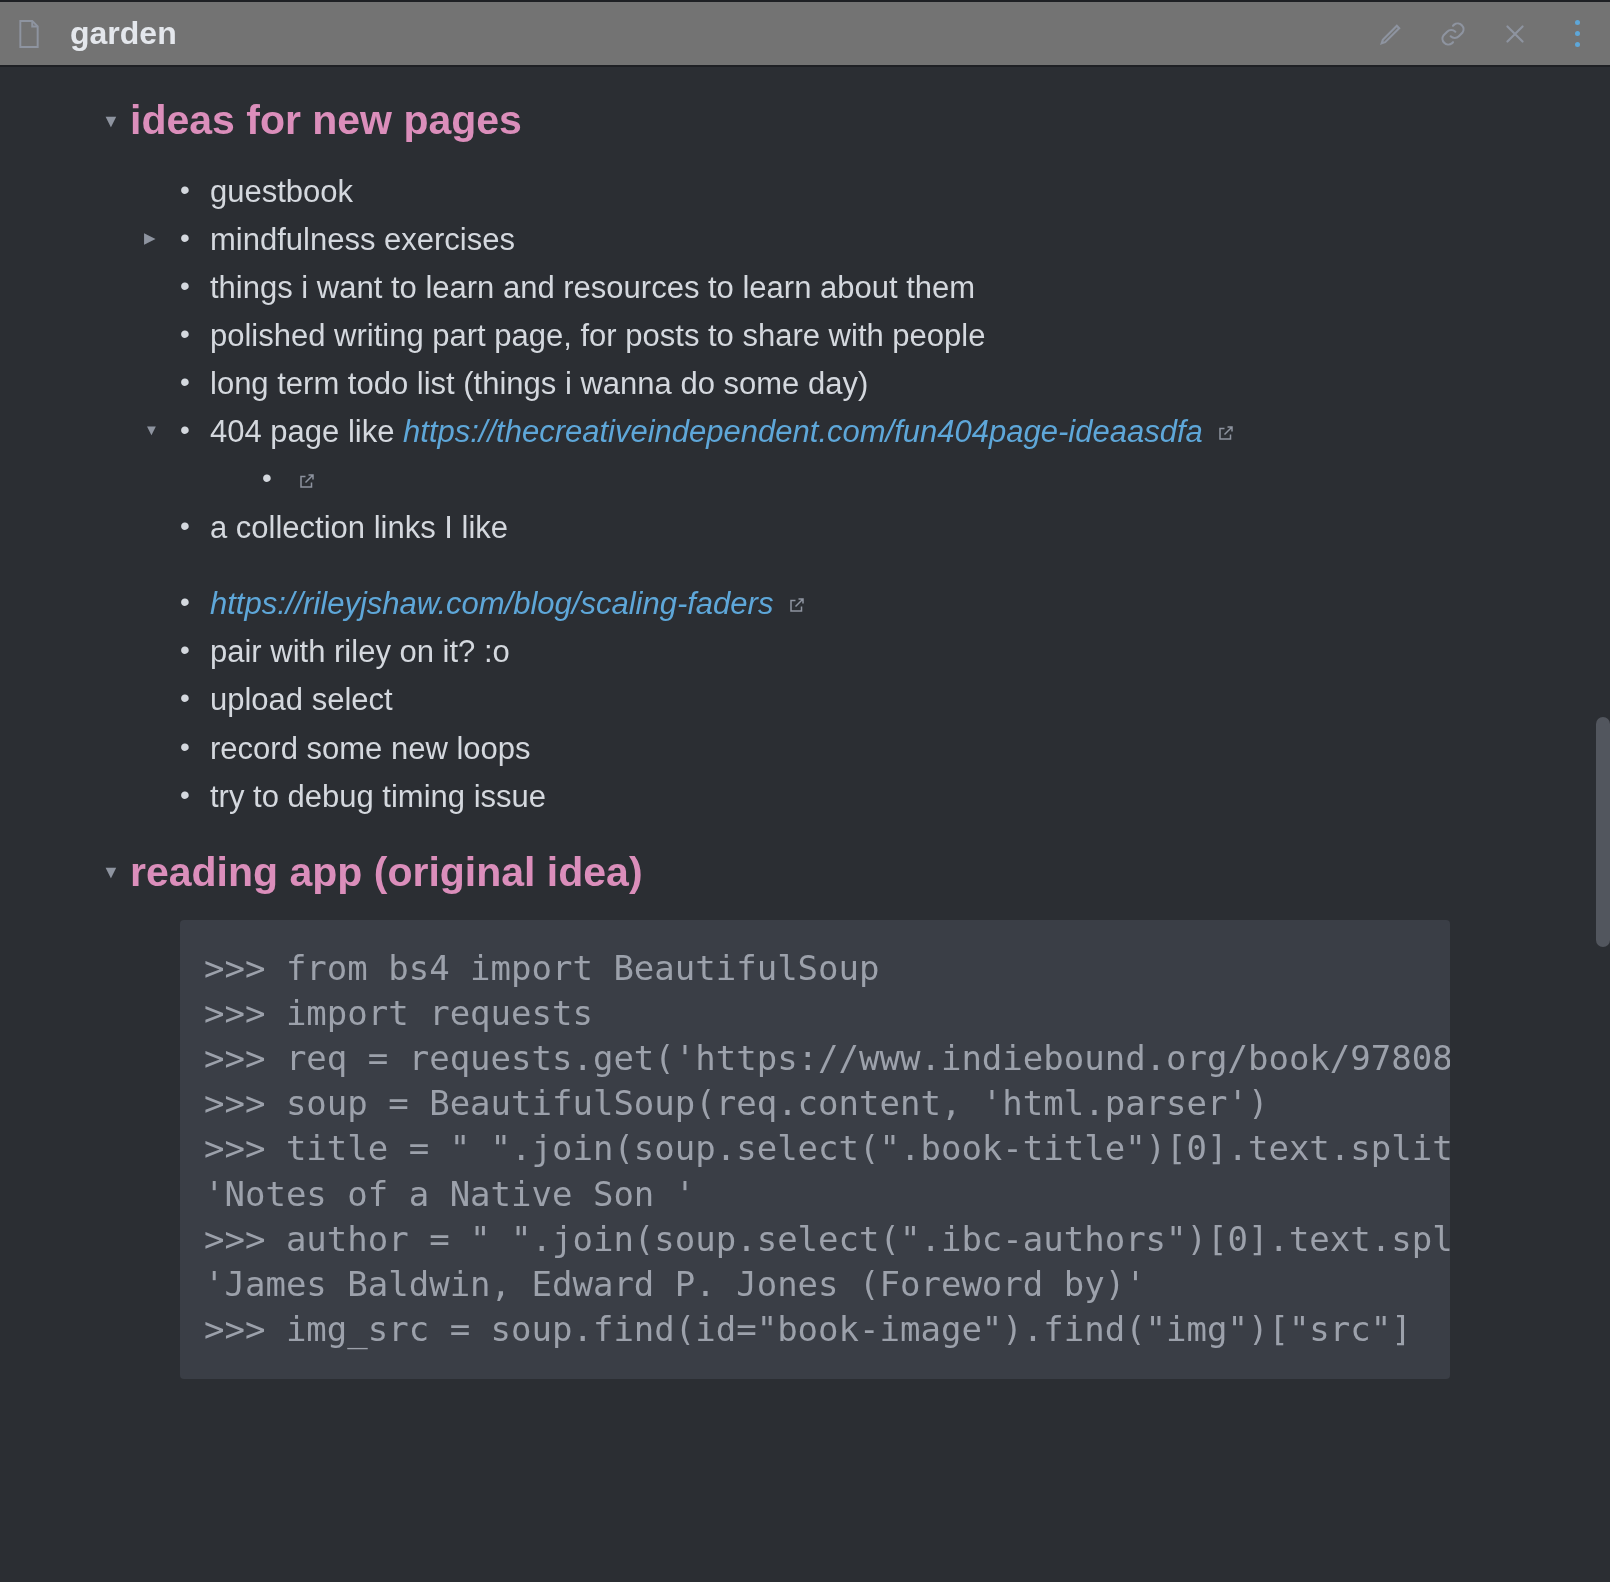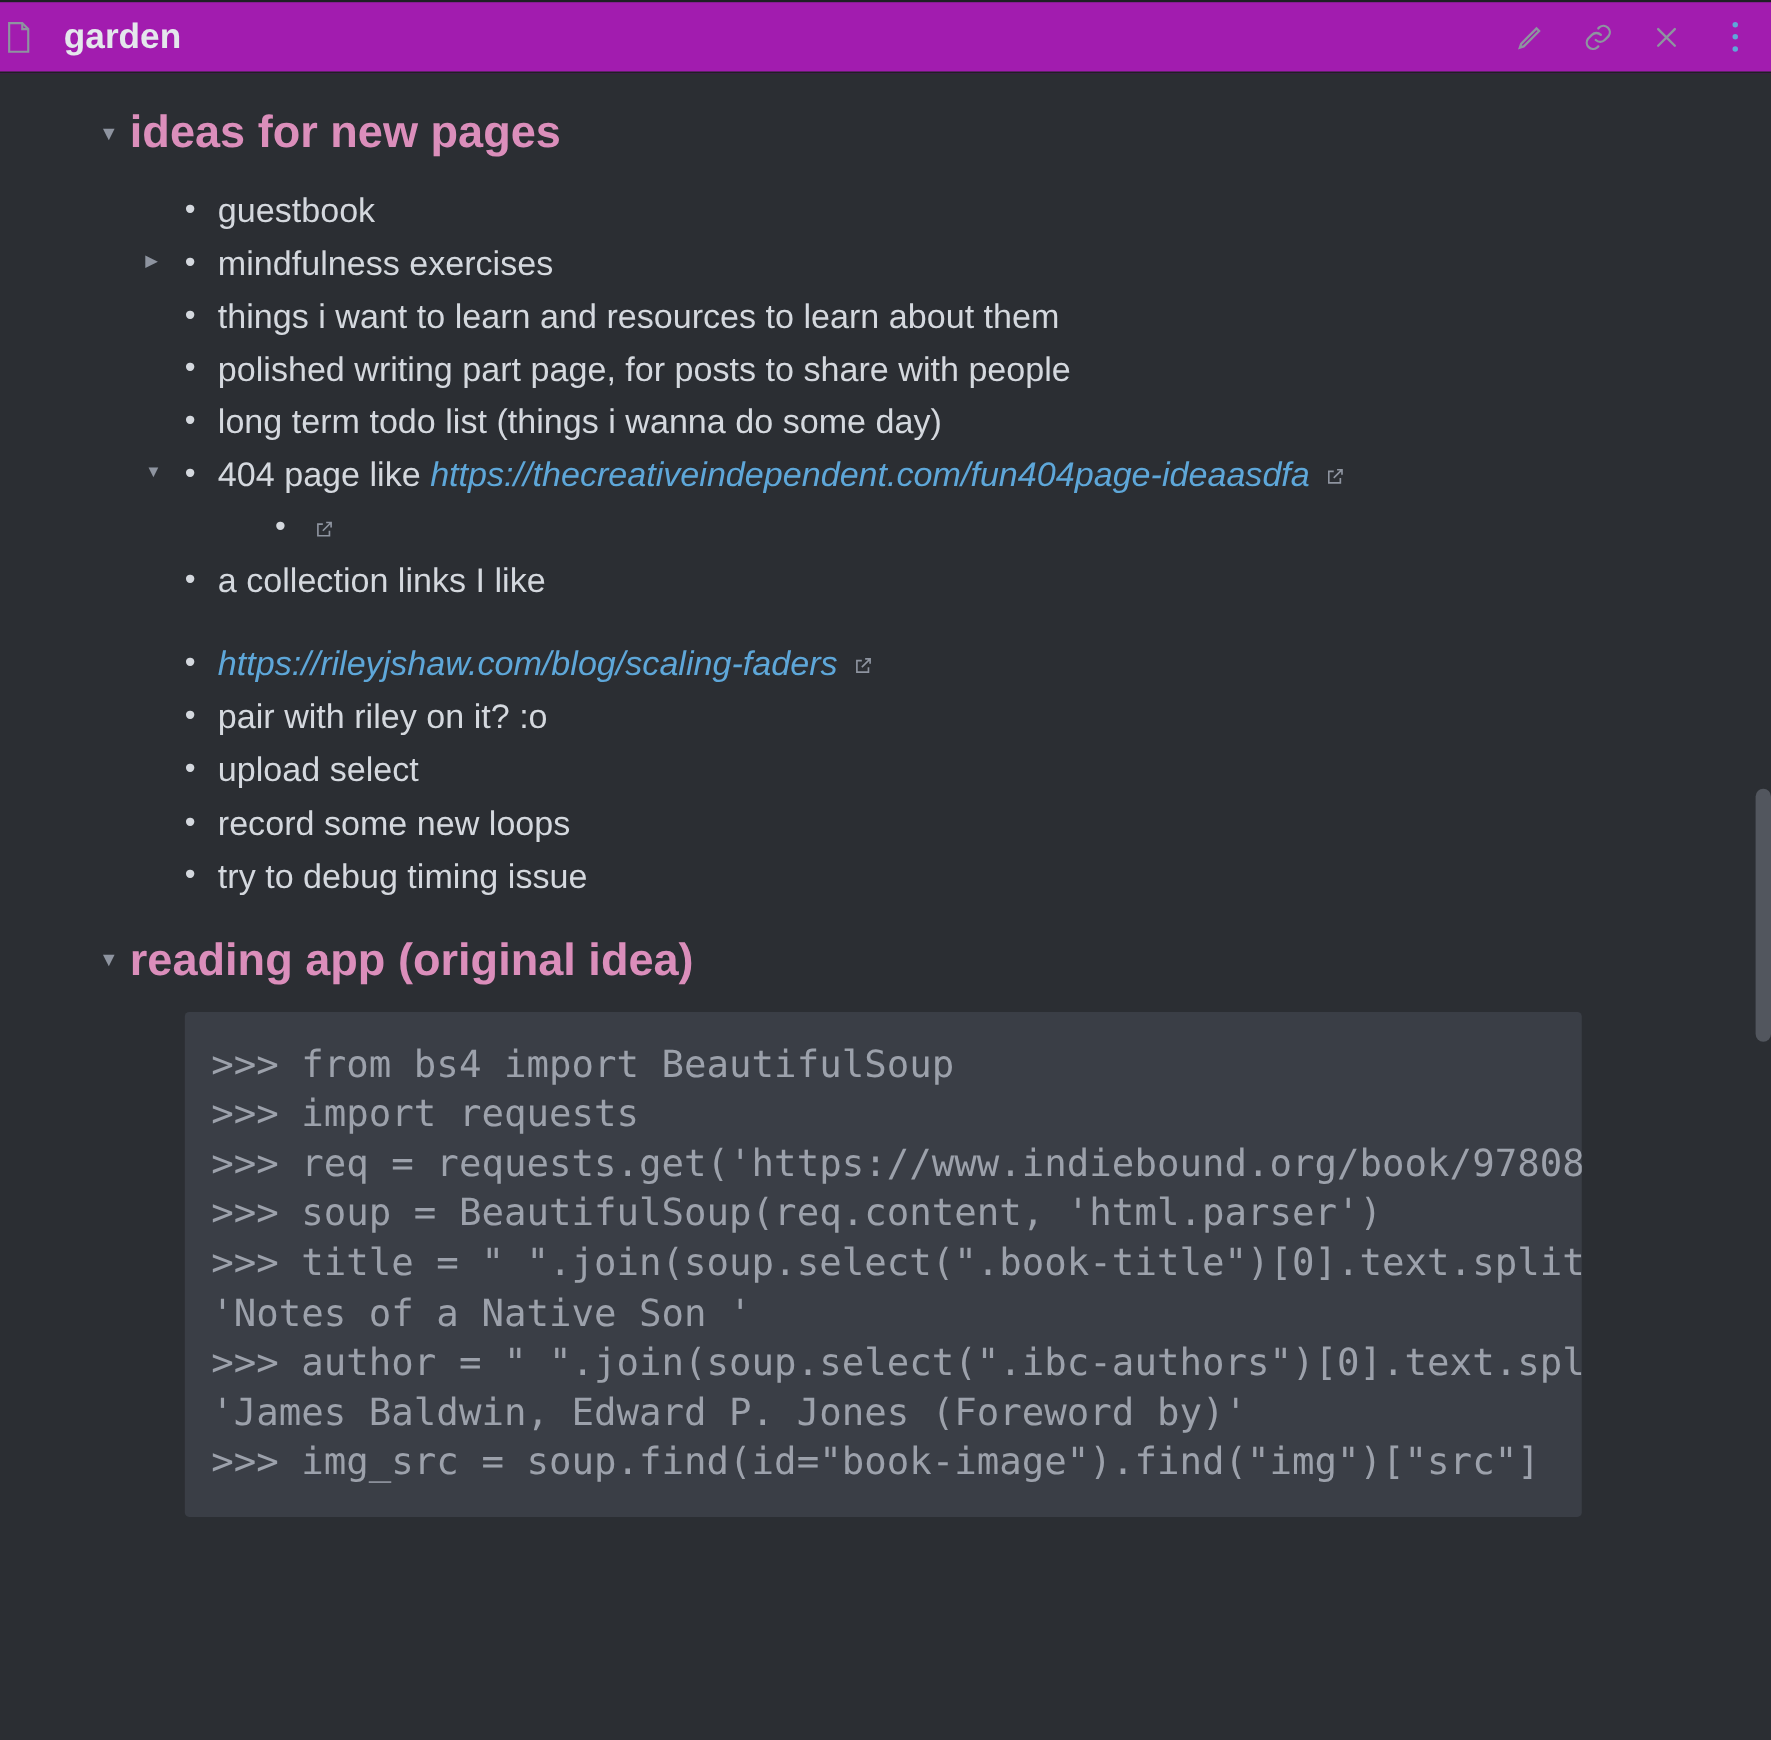--- a/index.html
+++ b/index.html
@@ -5,24 +5,24 @@
   * { box-sizing: border-box; margin: 0; padding: 0; }
   html, body { width: 1610px; height: 1582px; }
   body {
     background: #2b2e33;
     font-family: -apple-system, BlinkMacSystemFont, "Segoe UI", Helvetica, Arial, sans-serif;
     color: #d4d8de;
     overflow: hidden;
   }
   .titlebar {
     height: 67px;
-    background: #a21caf;
+    background: #737373;
     display: flex;
     align-items: center;
-    padding: 0 4px;
+    padding: 0 16px;
     border-top: 2px solid #1e2024;
     border-bottom: 2px solid #1e2024;
     position: relative;
   }
   .titlebar .file-icon {
     width: 26px; height: 32px;
     margin-right: 28px;
   }
   .titlebar .title {
     font-size: 32px;
@@ -39,21 +39,21 @@
   .titlebar .actions .act {
     width: 30px; height: 30px;
     display: flex; align-items: center; justify-content: center;
     cursor: pointer;
   }
   .titlebar .actions svg { stroke: #8e94a0; }
   .dots { display: flex; flex-direction: column; gap: 6px; align-items: center; }
   .dots span { width: 5px; height: 5px; background: #5ea7d9; border-radius: 50%; }
 
   .content {
-    padding: 30px 0 0 0;
+    padding: 30px 0 0 12px;
     height: calc(100% - 67px);
     overflow-y: auto;
     position: relative;
   }
   .scrollbar {
     position: absolute;
     right: 0;
     top: 650px;
     width: 14px;
     height: 230px;

